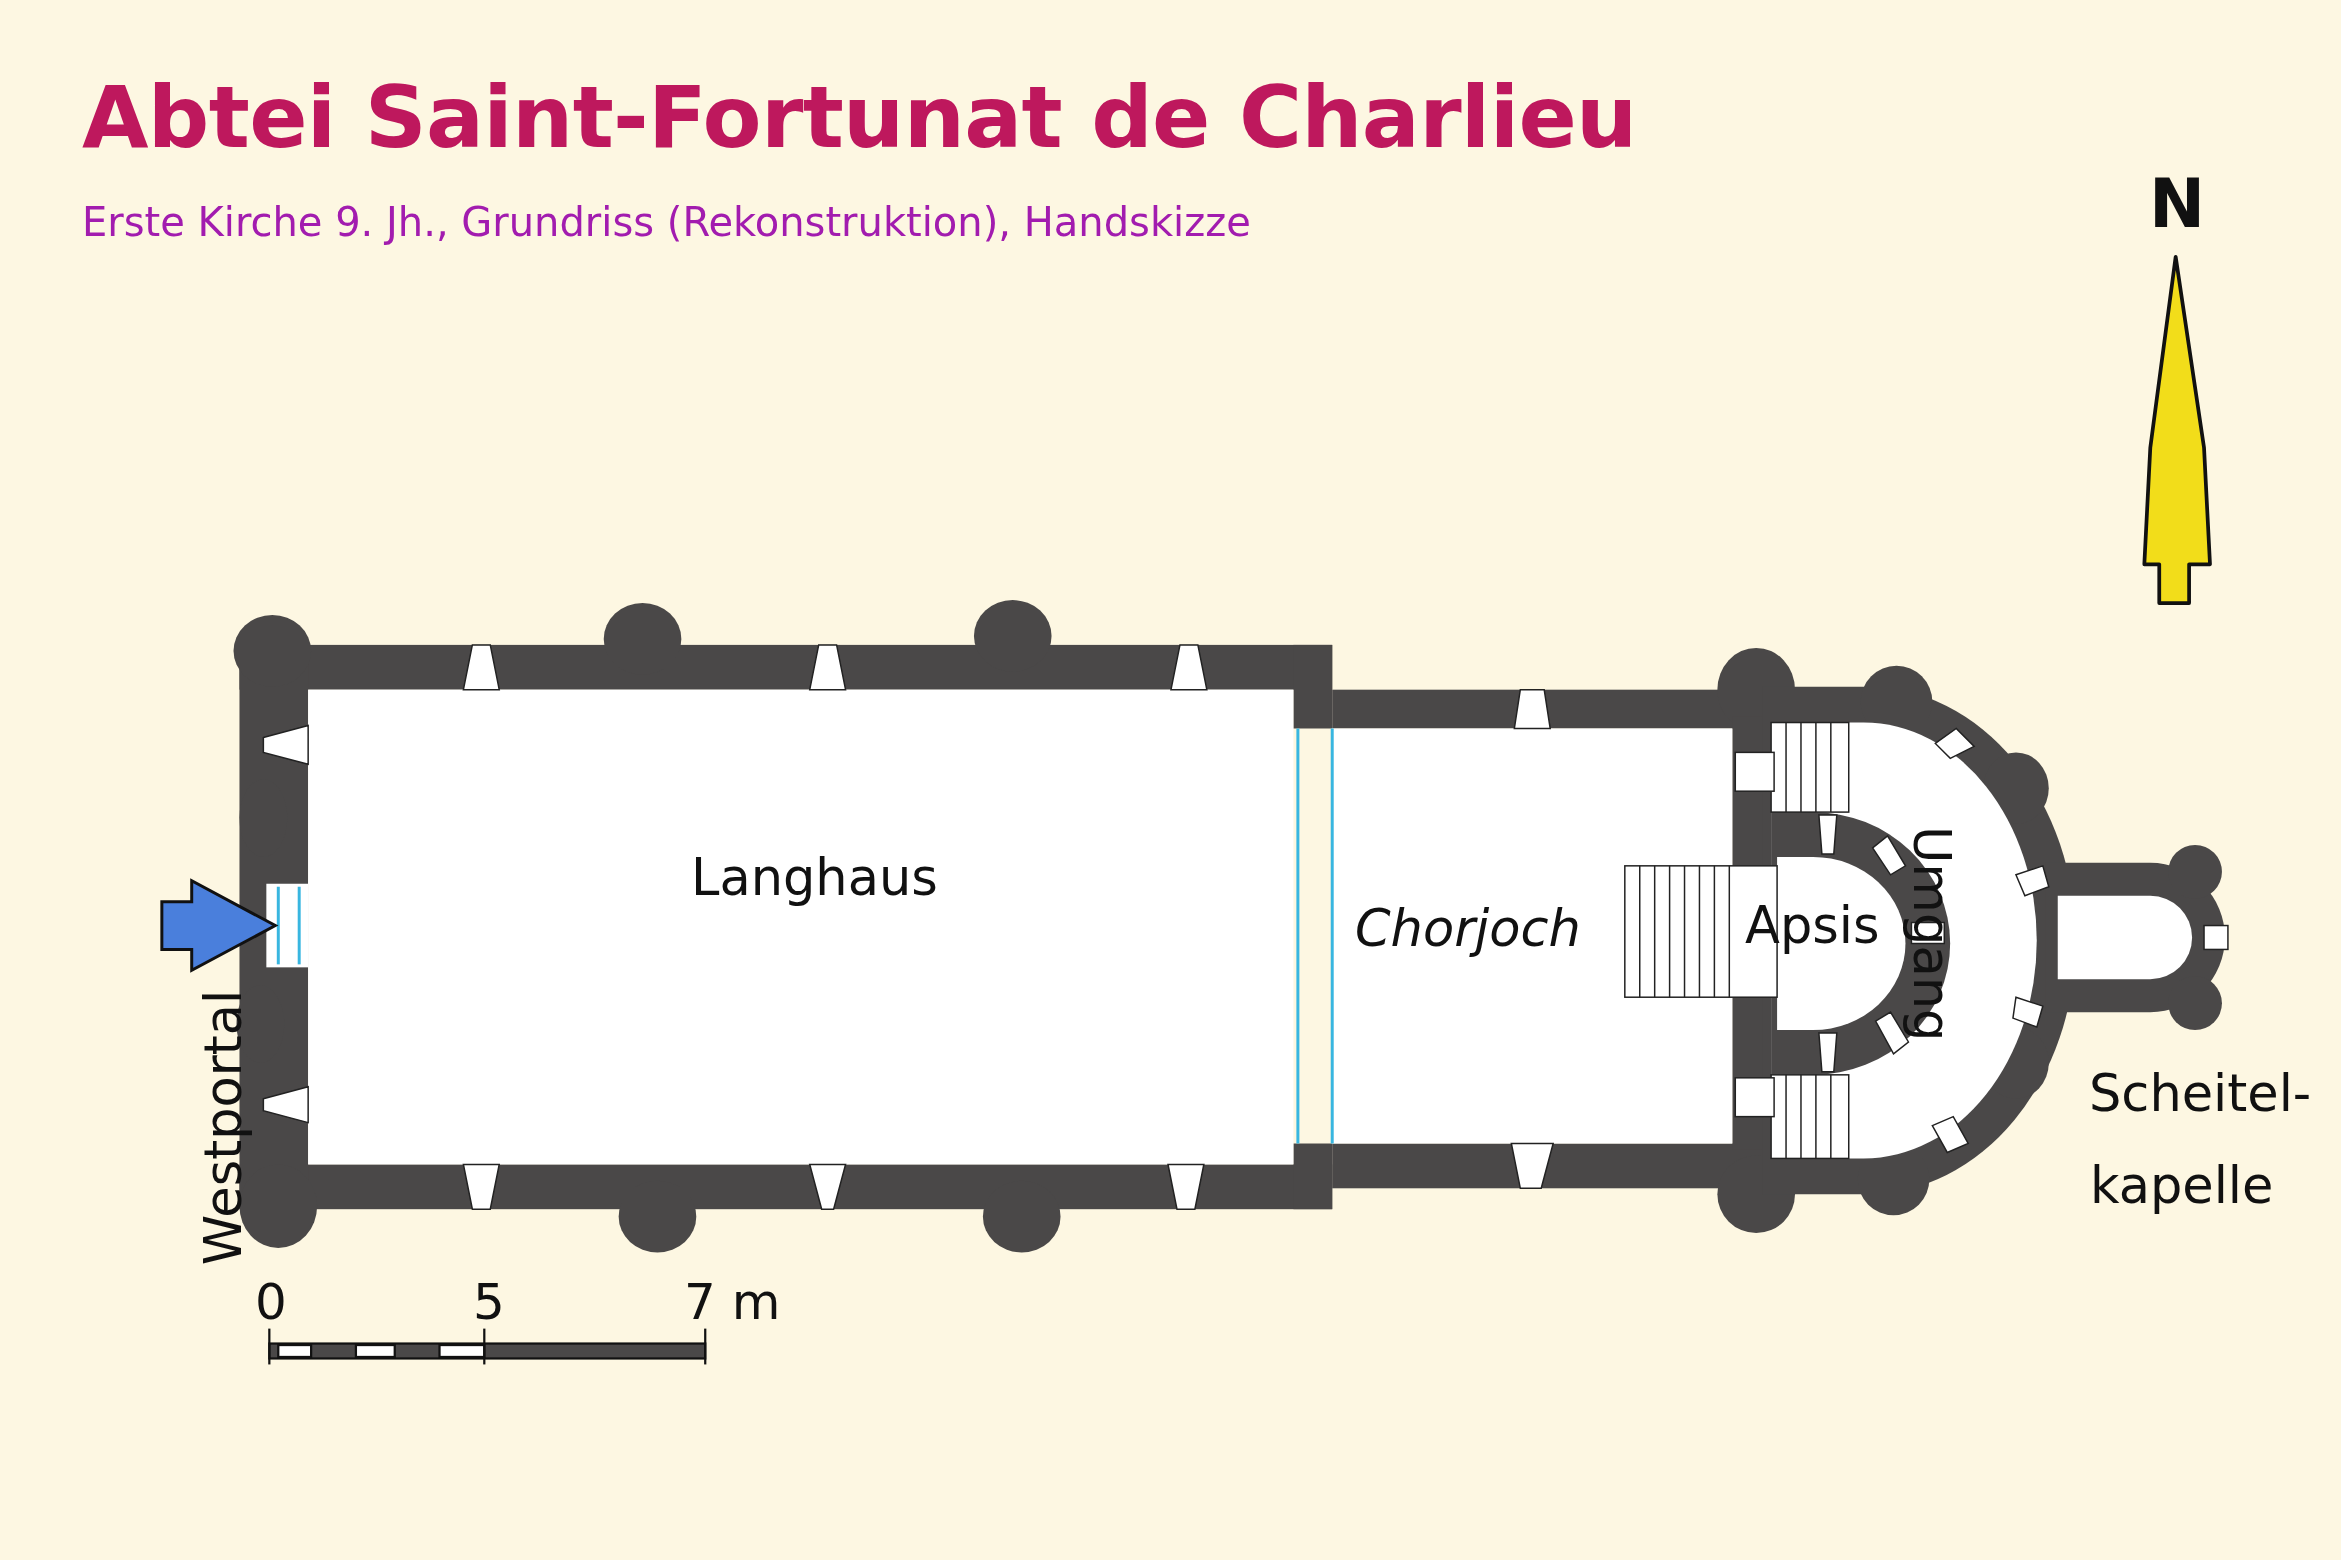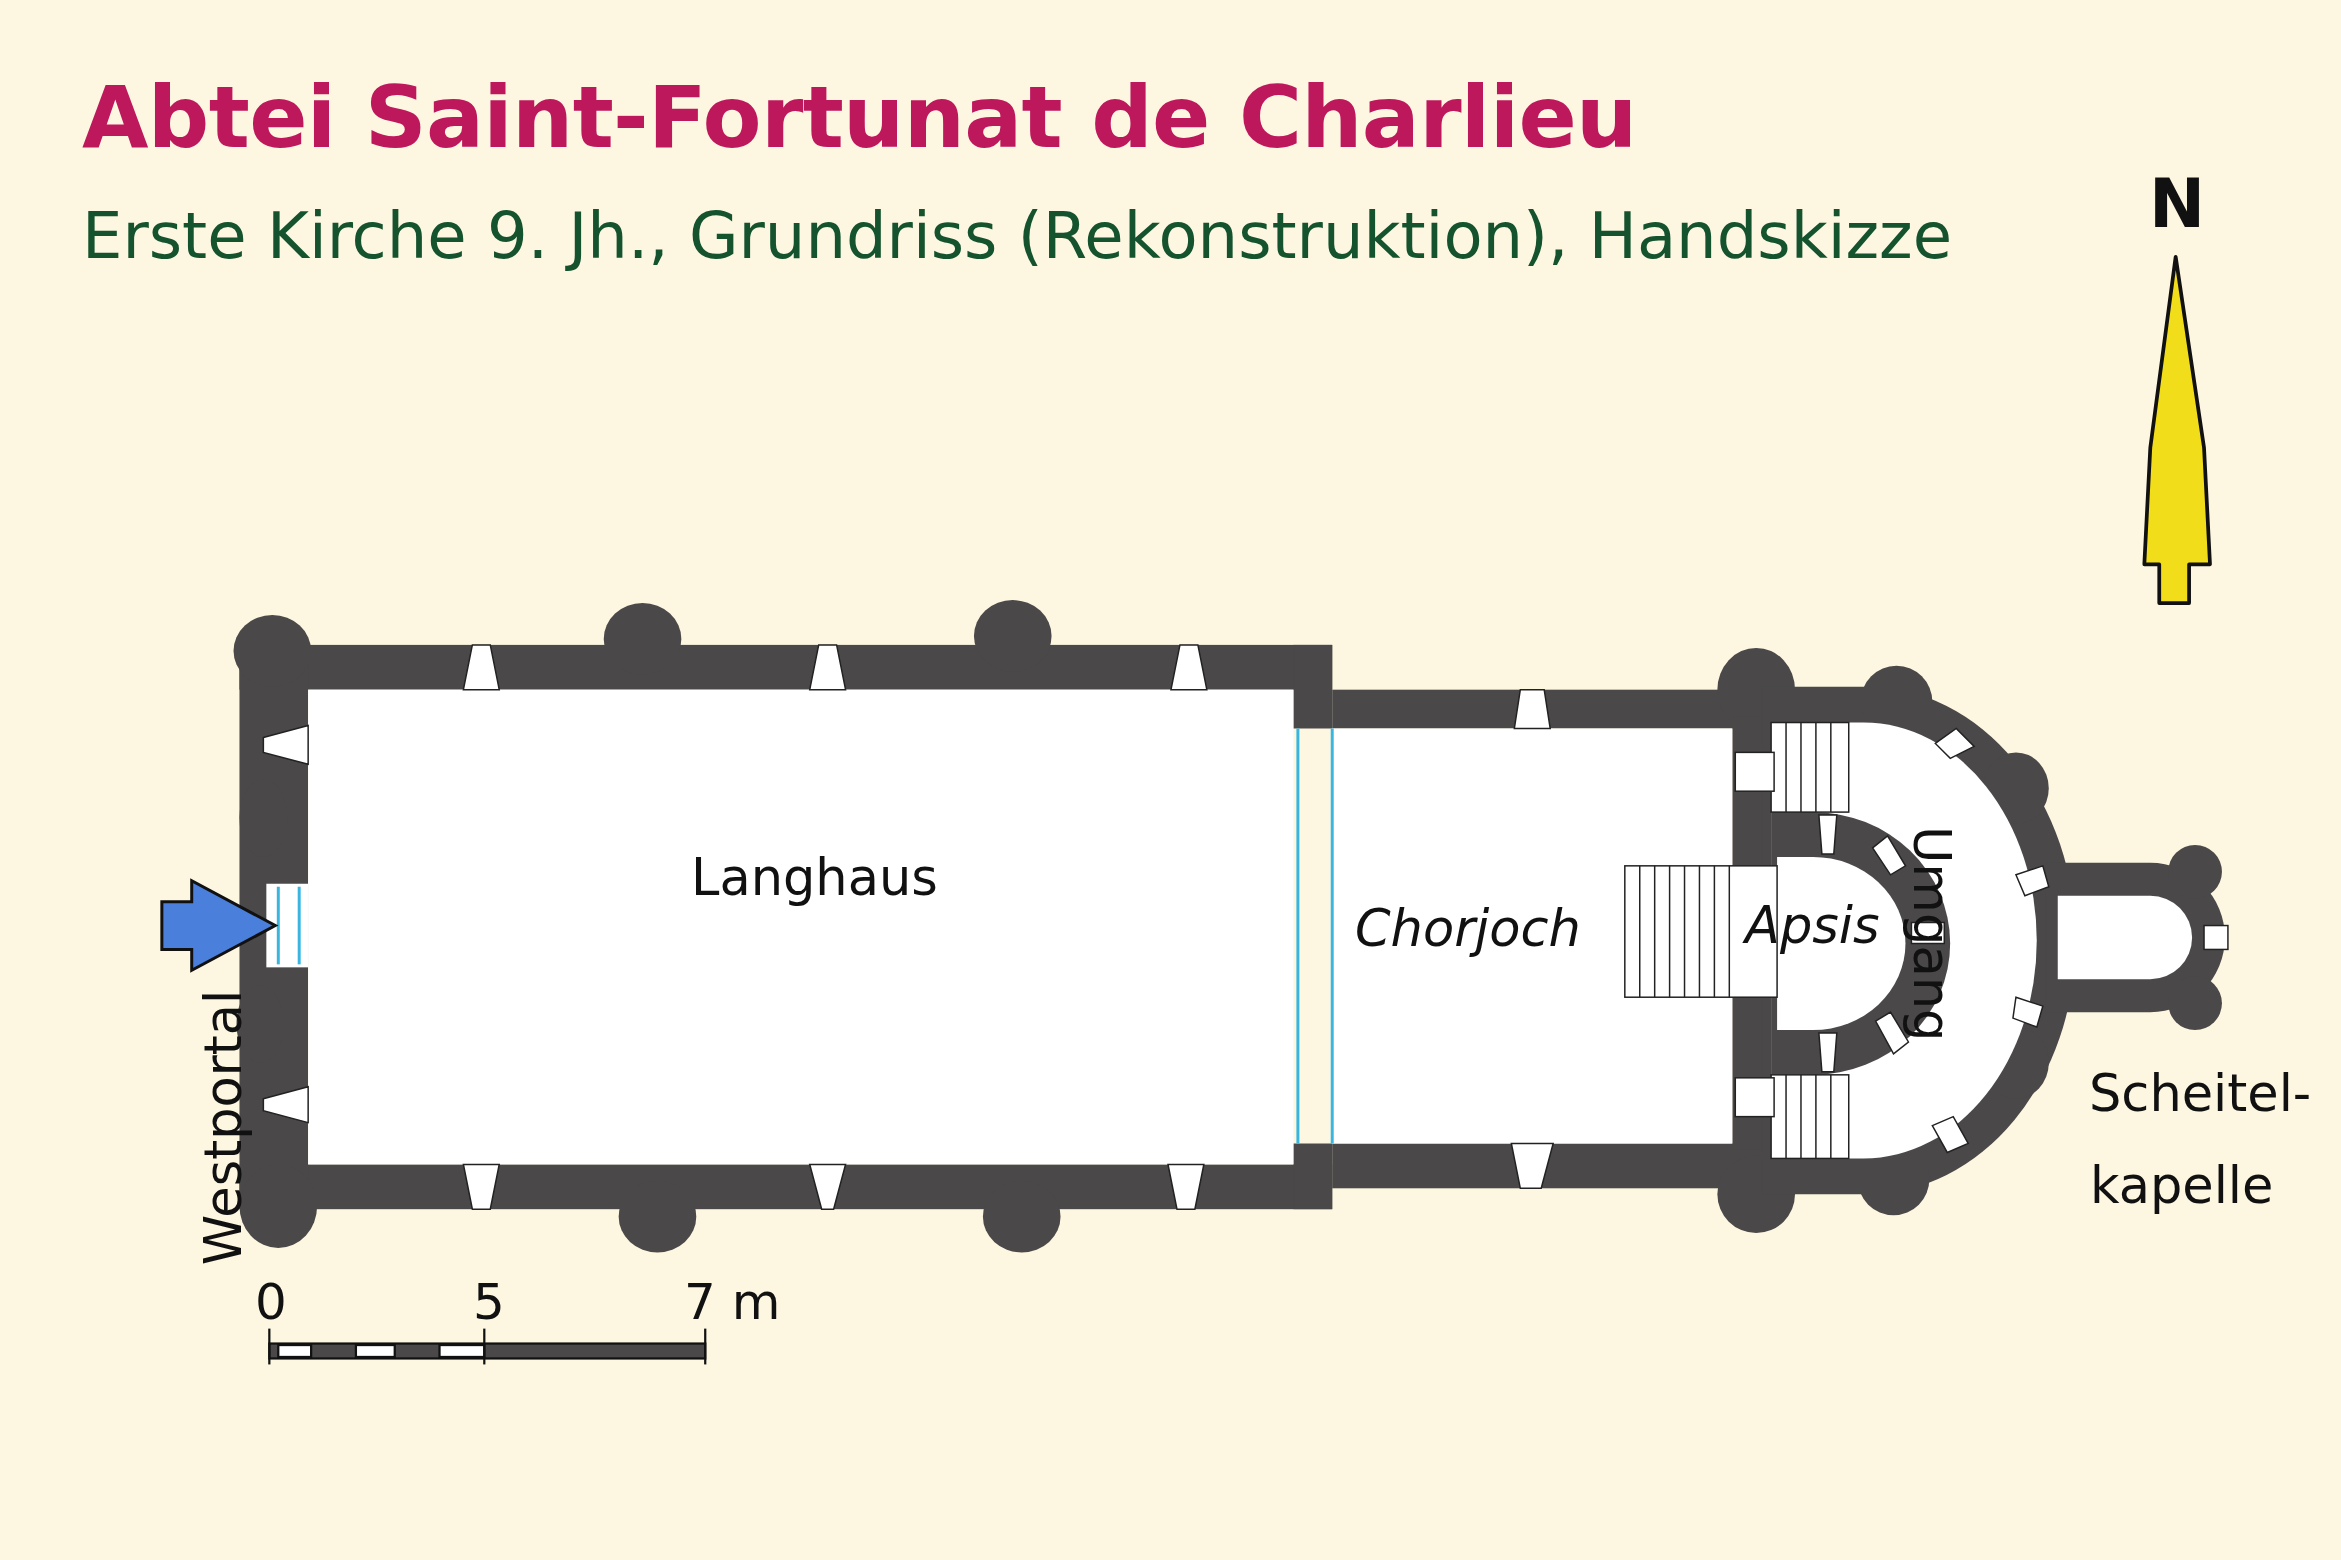--- a/index.html
+++ b/index.html
@@ -1,18 +1,18 @@
 <!DOCTYPE html>
 <html style="font-size:11.7px"><head>
 <meta charset="utf-8">
 <style>
   html,body{margin:0;padding:0;}
   body{width:2342px;height:1560px;background:#fdf7e2;overflow:hidden;position:relative;font-family:"DejaVu Sans","Liberation Sans",sans-serif;}
   .title{position:absolute;left:82px;top:67px;font-size:86px;font-weight:bold;color:#be185d;letter-spacing:-0.7px;white-space:nowrap;}
-  .subtitle{position:absolute;left:82px;top:199px;font-size:64px;color:#14532d;white-space:nowrap;}
+  .subtitle{position:absolute;left:82px;top:199px;font-size:40px;color:#a21caf;white-space:nowrap;}
   svg.plan{position:absolute;left:0;top:0;}
   .lbl{position:absolute;font-size:51px;color:#111;white-space:nowrap;}
   .north-letter{position:absolute;left:2149px;top:165px;font-size:67px;font-weight:bold;color:#111;}
   .scale-lbl{position:absolute;font-size:50px;color:#111;top:1273px;}
 </style>
 </head>
 <body>
 
 <div class="title">Abtei Saint-Fortunat de Charlieu</div>
 <div class="subtitle">Erste Kirche 9. Jh., Grundriss (Rekonstruktion), Handskizze</div>
@@ -149,21 +149,21 @@
     <rect x="294" y="901" width="30" height="8" fill="#fff"></rect>
     <line x1="180" y1="890" x2="180" y2="914"></line>
     <line x1="324" y1="890" x2="324" y2="914"></line>
     <line x1="472" y1="890" x2="472" y2="914"></line>
   </g>
 </svg>
 
 <div class="lbl" style="left:86px;top:1098px;transform:rotate(-90deg);">Westportal</div>
 <div class="lbl" style="left:691px;top:848px;">Langhaus</div>
 <div class="lbl" style="left:1355px;top:899px;font-style:italic;">Chorjoch</div>
-<div class="lbl" style="left:1745px;top:896px;font-style:italic;">Apsis</div>
+<div class="lbl" style="left:1745px;top:896px;">Apsis</div>
 <div class="lbl" style="left:1961px;top:826px;transform:rotate(90deg);transform-origin:left top;">Umgang</div>
 <div class="lbl" style="left:2089px;top:1064px;">Scheitel-</div>
 <div class="lbl" style="left:2090px;top:1156px;">kapelle</div>
 
 <div class="north-letter">N</div>
 
 <div class="scale-lbl" style="left:255px;">0</div>
 <div class="scale-lbl" style="left:473px;">5</div>
 <div class="scale-lbl" style="left:684px;">7 m</div>
 

